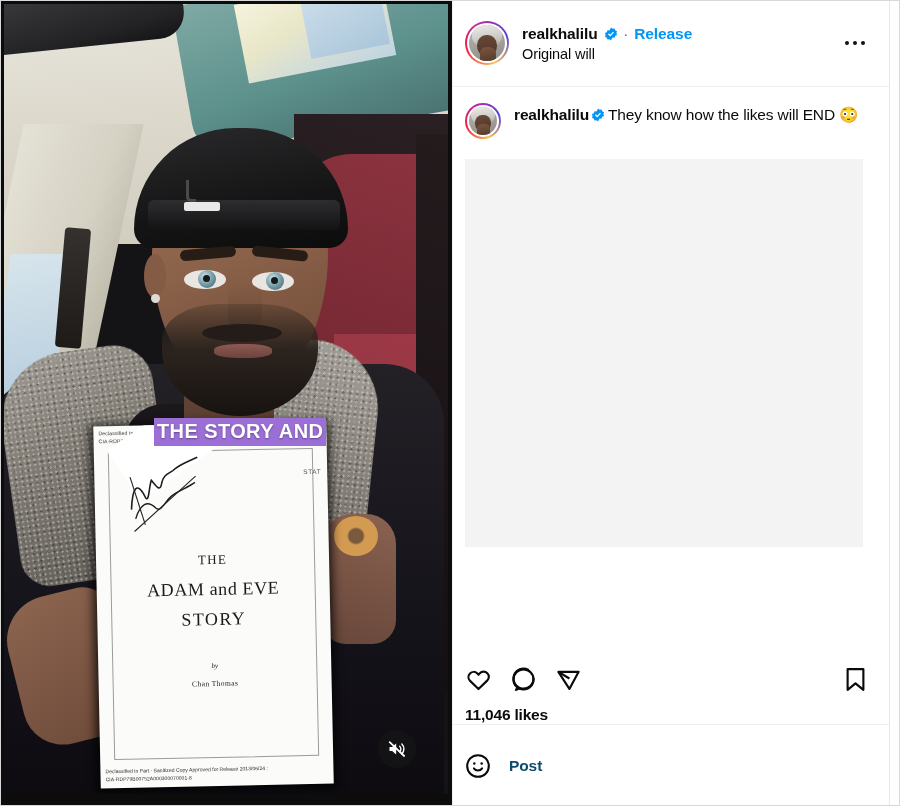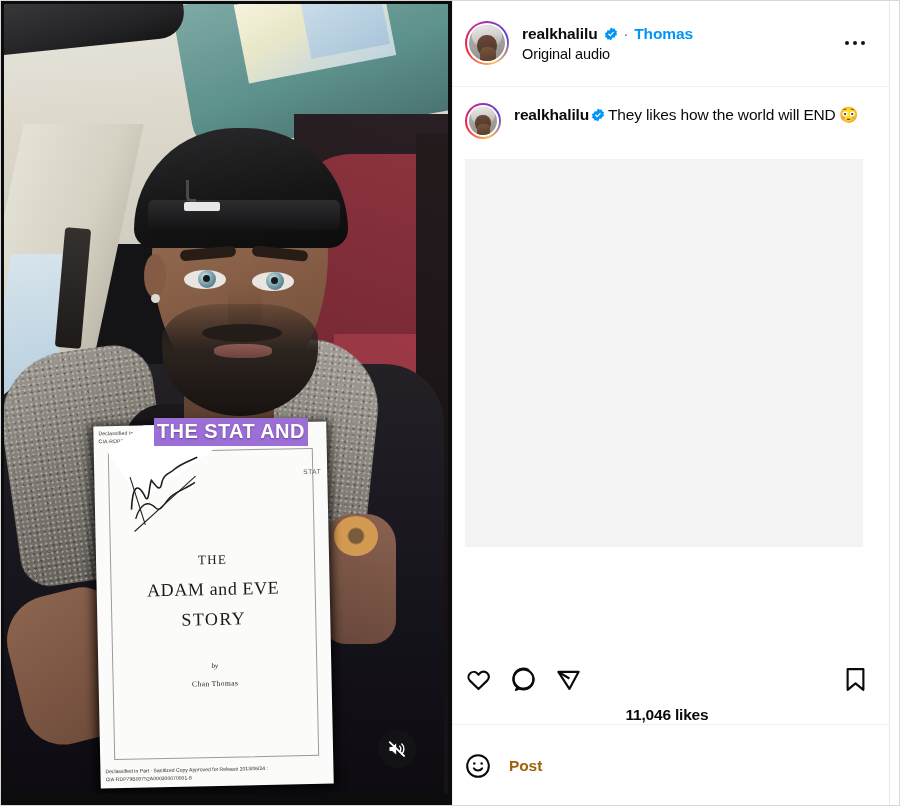--- a/index.html
+++ b/index.html
@@ -386,21 +386,20 @@
     margin-top: 20px;
     margin-left: 0px;
     width: 398px; height: 388px;
     background: #f3f3f3;
   }
 
   
   .actions-wrap {
     margin-right: 11px;
     padding: 8px 20px 0 12px;
-    text-align: center;
   }
   .action-row { display: flex; align-items: center; height: 50px; }
   .act-btn { cursor: pointer; display: flex; align-items: center; justify-content: center; }
   .act-like { margin-right: 18px; }
   .act-comment { margin-right: 18px; }
   .act-share { }
   .act-save { margin-left: auto; }
   .likes {
     font-size: 15.5px; font-weight: 700; color: #0a0a0a; letter-spacing: -.2px;
     margin-top: 2px;
@@ -422,21 +421,21 @@
   .emoji-btn { cursor: pointer; display: flex; }
   .comment-input {
     flex: 1 1 auto; border: none; outline: none;
     font-family: "Liberation Sans", sans-serif;
     font-size: 15.5px; color: #0a0a0a; background: transparent;
     letter-spacing: -.15px;
   }
   .comment-input::placeholder { color: #8e8e8e; }
   .post-btn {
     background: none; border: none; cursor: pointer;
-    color: #a16207; font-size: 15.5px; font-weight: 600;
+    color: #0c4a6e; font-size: 15.5px; font-weight: 600;
     font-family: "Liberation Sans", sans-serif; padding: 4px;
     letter-spacing: -.1px;
   }
   .outer-frame {
     position: absolute; inset: 0; pointer-events: none;
     border: 1px solid #d8d8d8;
   }
 </style>
 </head>
 <body>
@@ -515,21 +514,21 @@
             <div class="doc-t3">STORY</div>
             <div class="doc-by">by</div>
             <div class="doc-auth">Chan Thomas</div>
           </div>
           <div class="doc-foot">
             <div>Declassified in Part - Sanitized Copy Approved for Release 2013/06/24 :</div>
             <div>CIA-RDP79B00752A000300070001-8</div>
           </div>
         </div>
 
-        <div class="caption-overlay">THE STAT AND</div>
+        <div class="caption-overlay">THE STORY AND</div>
       </div>
 
       <div class="mute-btn">
         <svg width="20" height="20" viewBox="0 0 24 24">
           <path d="M3 9.5h3.2L11 5.4v13.2L6.2 14.5H3z" fill="#fff"></path>
           <path d="M15.2 8.6a4.8 4.8 0 0 1 0 6.8M17.8 6.1a8.3 8.3 0 0 1 0 11.8" fill="none" stroke="#fff" stroke-width="1.7" stroke-linecap="round"></path>
           <path d="M3.2 3.8 L20.6 20.4" stroke="#fff" stroke-width="2.1" stroke-linecap="round"></path>
         </svg>
       </div>
     </div>
@@ -550,23 +549,23 @@
       </div>
 
       <div class="header-text">
         <div class="hdr-line1">
           <span class="username">realkhalilu</span>
           <svg class="verified" viewBox="0 0 24 24">
             <path fill="#0095f6" d="M12 .7l2.6 2.2 3.4-.5 1.2 3.2 3.1 1.5-1 3.3 1 3.3-3.1 1.5-1.2 3.2-3.4-.5L12 23.3l-2.6-2.2-3.4.5-1.2-3.2-3.1-1.5 1-3.3-1-3.3 3.1-1.5L6 5.6l3.4.5z"></path>
             <path fill="#fff" d="M10.6 16.1 6.9 12.4l1.5-1.5 2.2 2.2 5-5 1.5 1.5z"></path>
           </svg>
           <span class="dot-sep">·</span>
-          <span class="follow-link">Thomas</span>
-        </div>
-        <div class="audio-line">Original audio</div>
+          <span class="follow-link">Release</span>
+        </div>
+        <div class="audio-line">Original will</div>
       </div>
 
       <div class="more-btn">
         <i></i>
         <i></i>
         <i></i>
       </div>
     </div>
 
     <div class="comments-scroll">
@@ -578,21 +577,21 @@
               <div class="av-face"></div>
               <div class="av-hand"></div>
             </div>
           </div>
         </div>
         <div class="cm-body">
           <div class="cm-text">
             <span class="cm-user">realkhalilu</span><svg class="cm-verified" width="14" height="14" viewBox="0 0 24 24">
               <path fill="#0095f6" d="M12 .7l2.6 2.2 3.4-.5 1.2 3.2 3.1 1.5-1 3.3 1 3.3-3.1 1.5-1.2 3.2-3.4-.5L12 23.3l-2.6-2.2-3.4.5-1.2-3.2-3.1-1.5 1-3.3-1-3.3 3.1-1.5L6 5.6l3.4.5z"></path>
               <path fill="#fff" d="M10.6 16.1 6.9 12.4l1.5-1.5 2.2 2.2 5-5 1.5 1.5z"></path>
-            </svg><span>They likes how the world will END 😳</span>
+            </svg><span>They know how the likes will END 😳</span>
           </div>
         </div>
       </div>
 
       <div class="media-placeholder"></div>
     </div>
 
     <div class="actions-wrap">
       <div class="action-row">
         <div class="act-btn act-like">

